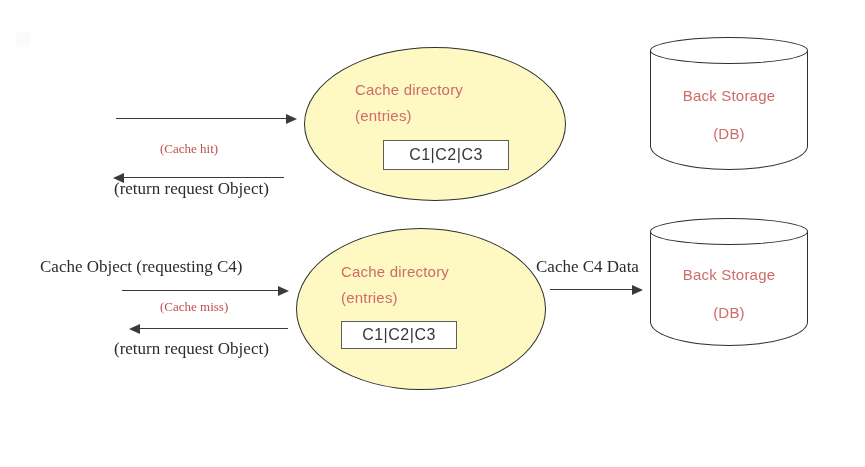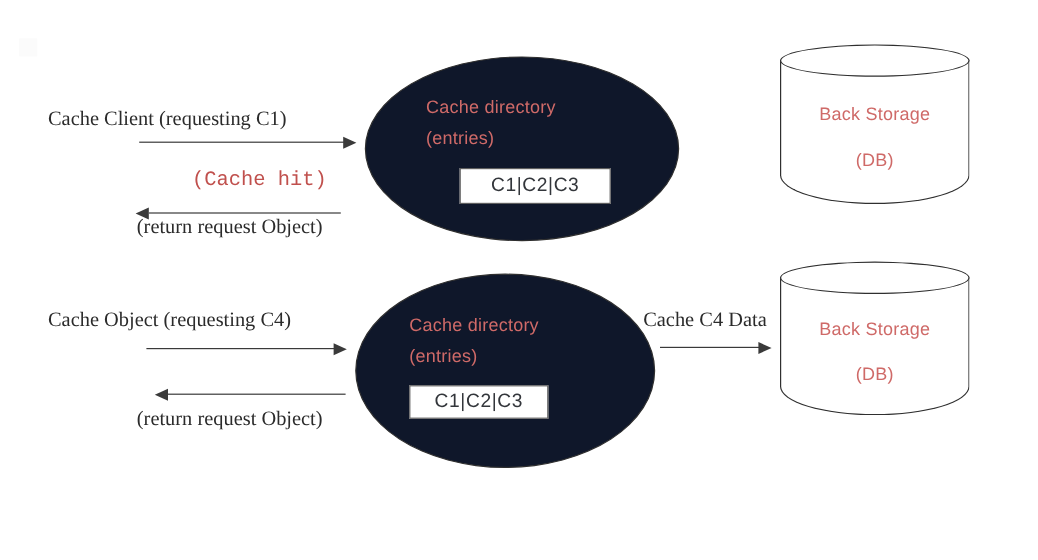--- a/index.html
+++ b/index.html
@@ -19,22 +19,22 @@
 
   
   .serif-label {
     font-family: "Liberation Serif", serif;
     font-size: 17px;
     color: #2b2b2b;
     white-space: nowrap;
     line-height: 1.1;
   }
   .red-serif {
-    font-family: Liberation Mono, monospace;
-    font-size: 17px;
+    font-family: Liberation Serif, serif;
+    font-size: 13px;
     color: #c0504d;
     white-space: nowrap;
     line-height: 1.1;
     text-align: center;
   }
   .red-sans {
     font-family: "Liberation Sans", sans-serif;
     font-size: 15px;
     color: #cf6a68;
     white-space: nowrap;
@@ -46,21 +46,21 @@
     font-size: 16px;
     color: #33363b;
     white-space: nowrap;
     letter-spacing: 0.5px;
   }
 
   
   .ellipse {
     border: 1.4px solid #2f2f2f;
     border-radius: 50%;
-    background: #0f172a;
+    background: #fef9c3;
     box-sizing: border-box;
   }
 
   
   .entries-box {
     border: 1.5px solid #5e5e5e;
     background: #ffffff;
     box-sizing: border-box;
     display: flex;
     align-items: center;
@@ -119,21 +119,20 @@
     background: #fbfbfb;
   }
 </style>
 </head>
 <body>
 
 <div id="canvas">
 
   <div class="abs ghost-square" style="left:16px; top:32px; width:15px; height:15px;"></div>
 
-  <div class="abs serif-label" style="left:40px; top:90px;">Cache Client (requesting C1)</div>
 
   <div class="abs arrow-line" style="left:116px; top:118px; width:172px;"></div>
   <div class="abs arrow-head-right" style="left:286px; top:114px;"></div>
 
   <div class="abs red-serif" style="left:160px; top:142px;">(Cache hit)</div>
 
   <div class="abs arrow-line" style="left:124px; top:177px; width:160px;"></div>
   <div class="abs arrow-head-left" style="left:113px; top:173px;"></div>
 
   <div class="abs serif-label" style="left:114px; top:180px;">(return request Object)</div>
@@ -151,20 +150,21 @@
     <div class="cyl-top" style="top:0px; width:158px; height:27px;"></div>
     <div class="cyl-text red-sans" style="top:50px;">Back Storage</div>
     <div class="cyl-text red-sans" style="top:88px;">(DB)</div>
   </div>
 
   <div class="abs serif-label" style="left:40px; top:258px;">Cache Object (requesting C4)</div>
 
   <div class="abs arrow-line" style="left:122px; top:290px; width:158px;"></div>
   <div class="abs arrow-head-right" style="left:278px; top:286px;"></div>
 
+  <div class="abs red-serif" style="left:160px; top:300px;">(Cache miss)</div>
 
   <div class="abs arrow-line" style="left:140px; top:328px; width:148px;"></div>
   <div class="abs arrow-head-left" style="left:129px; top:324px;"></div>
 
   <div class="abs serif-label" style="left:114px; top:340px;">(return request Object)</div>
 
   <div class="abs ellipse" style="left:296px; top:228px; width:250px; height:162px;">
     <div class="abs red-sans" style="left:44px; top:34px;">Cache directory</div>
     <div class="abs red-sans" style="left:44px; top:60px;">(entries)</div>
     <div class="abs entries-box" style="left:44px; top:92px; width:116px; height:28px;">

